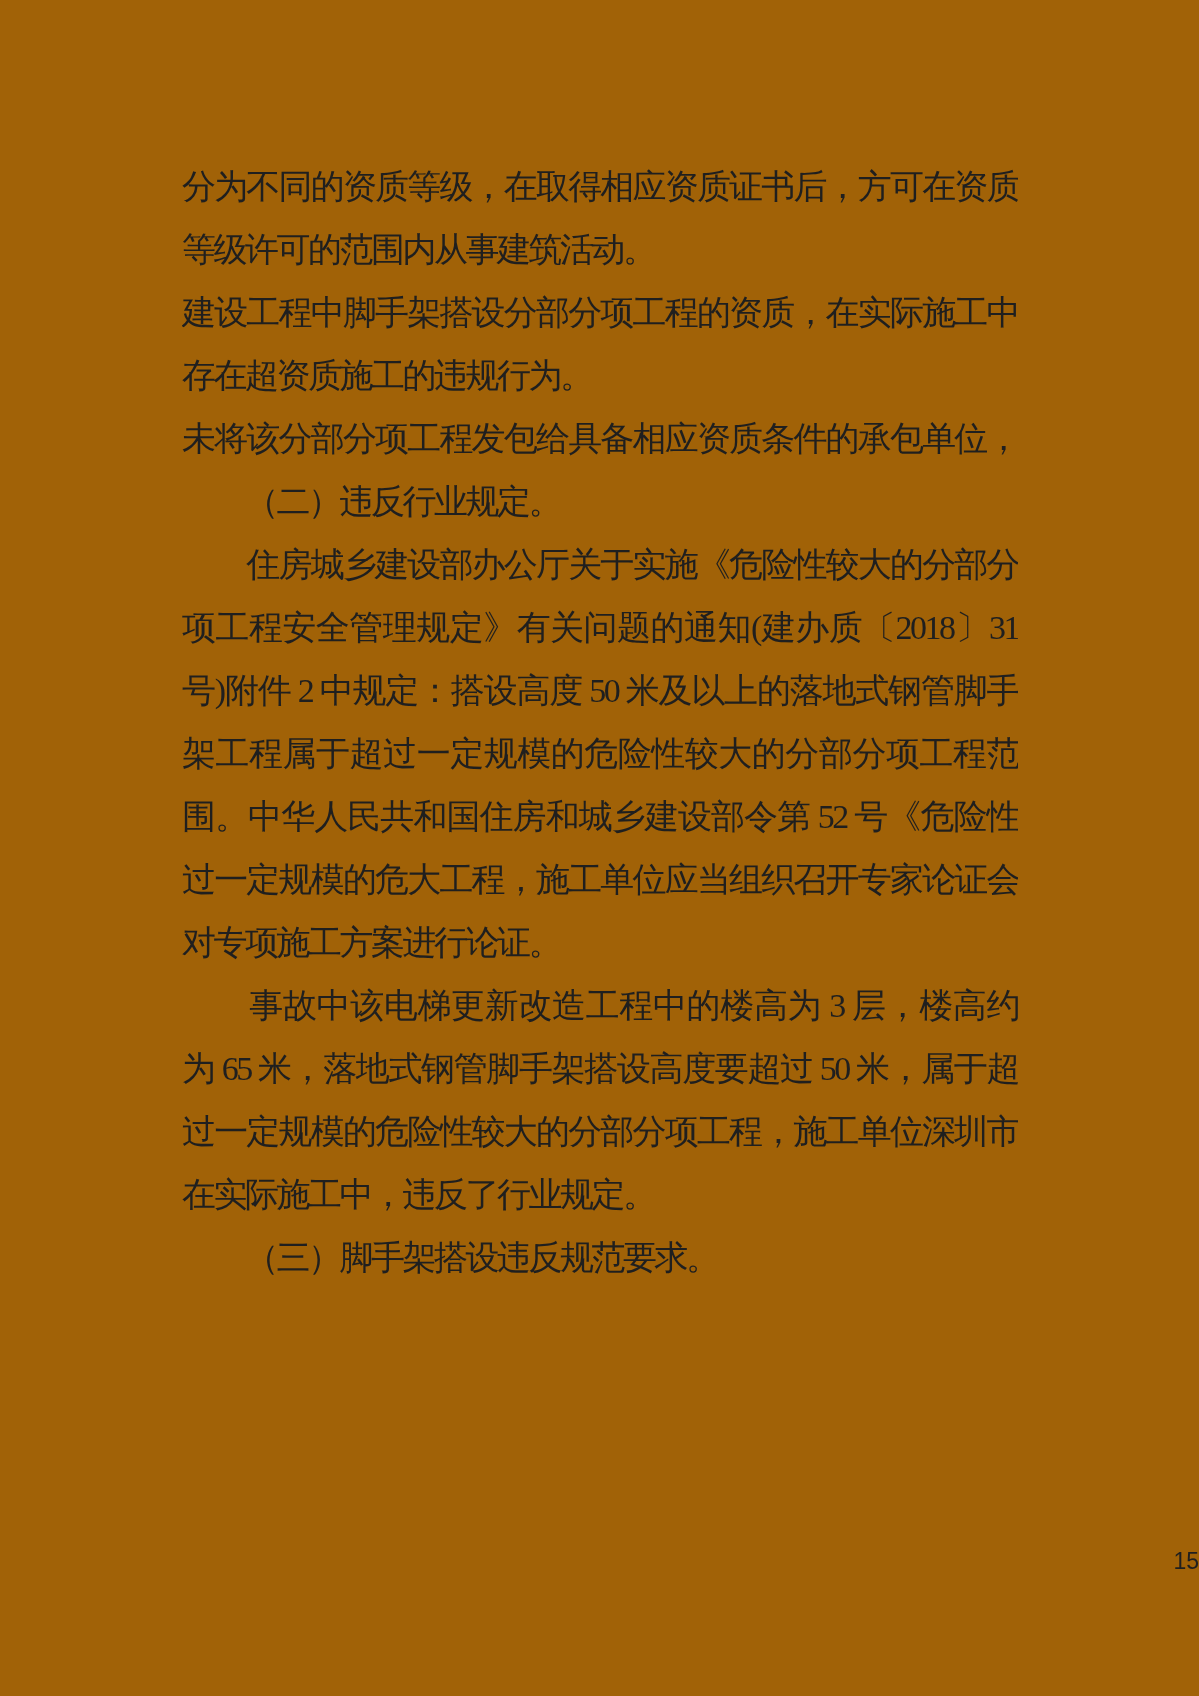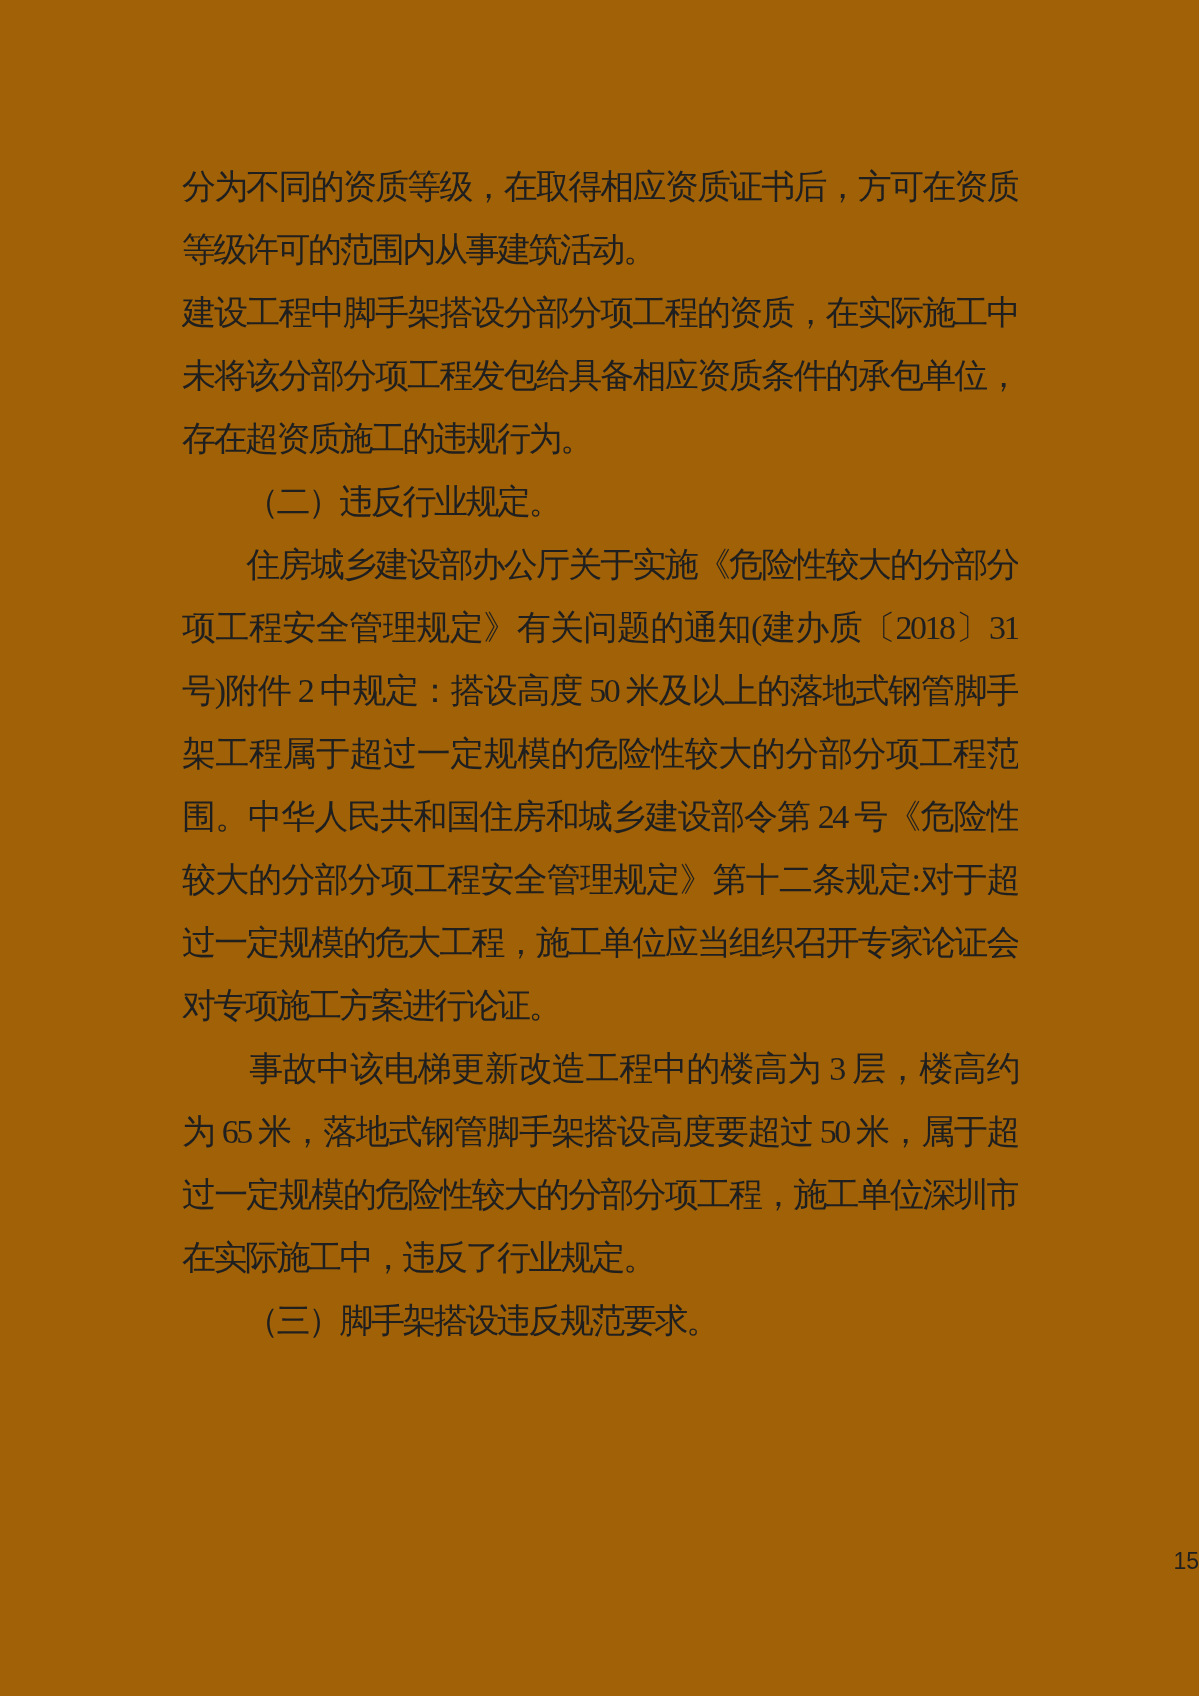--- a/index.html
+++ b/index.html
@@ -48,29 +48,28 @@
   }
 </style>
 </head>
 <body>
 
 <div class="page">
   <div class="textblock">
     <div class="line">分为不同的资质等级，在取得相应资质证书后，方可在资质</div>
     <div class="line para-end">等级许可的范围内从事建筑活动。</div>
     <div class="line">建设工程中脚手架搭设分部分项工程的资质，在实际施工中</div>
+    <div class="line para-end">存在超资质施工的违规行为。</div>
     <div class="line">未将该分部分项工程发包给具备相应资质条件的承包单位，</div>
-    <div class="line para-end">存在超资质施工的违规行为。</div>
     <div class="line para-end">　　（二）违反行业规定。</div>
     <div class="line">　　住房城乡建设部办公厅关于实施《危险性较大的分部分</div>
     <div class="line">项工程安全管理规定》有关问题的通知(建办质〔2018〕31</div>
     <div class="line">号)附件 2 中规定：搭设高度 50 米及以上的落地式钢管脚手</div>
     <div class="line">架工程属于超过一定规模的危险性较大的分部分项工程范</div>
-    <div class="line">围。中华人民共和国住房和城乡建设部令第 24 号《危险性</div>
-    <div class="line">较大的分部分项工程安全管理规定》第十二条规定:对于超</div>
+    <div class="line">围。中华人民共和国住房和城乡建设部令第 52 号《危险性</div>
     <div class="line">过一定规模的危大工程，施工单位应当组织召开专家论证会</div>
     <div class="line para-end">对专项施工方案进行论证。</div>
     <div class="line">　　事故中该电梯更新改造工程中的楼高为 3 层，楼高约</div>
     <div class="line">为 65 米，落地式钢管脚手架搭设高度要超过 50 米，属于超</div>
     <div class="line">过一定规模的危险性较大的分部分项工程，施工单位深圳市</div>
     <div class="line para-end">在实际施工中，违反了行业规定。</div>
     <div class="line para-end">　　（三）脚手架搭设违反规范要求。</div>
   </div>
   <div class="page-number">15</div>
 </div>

